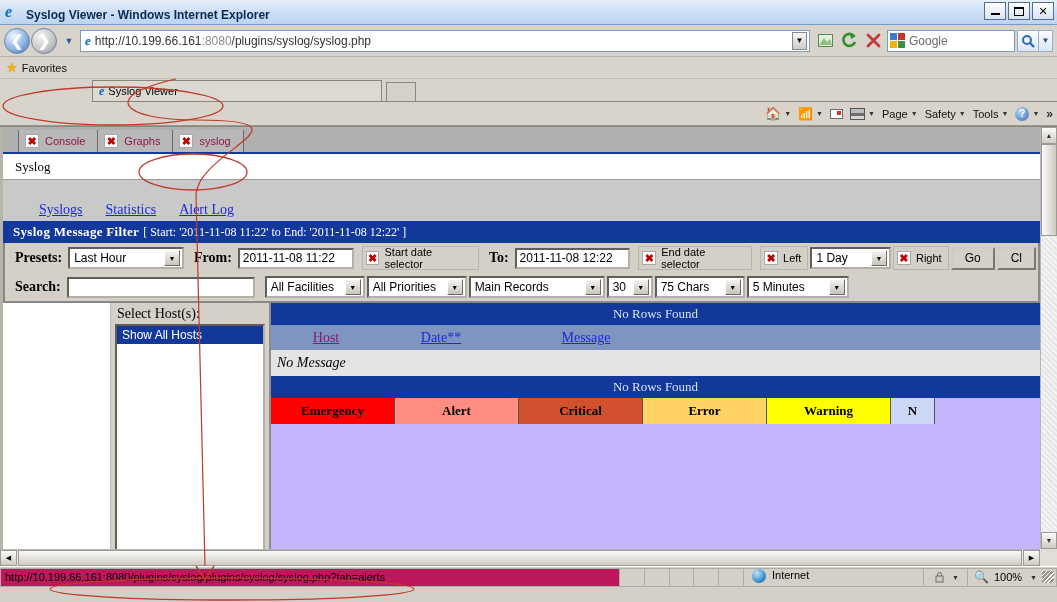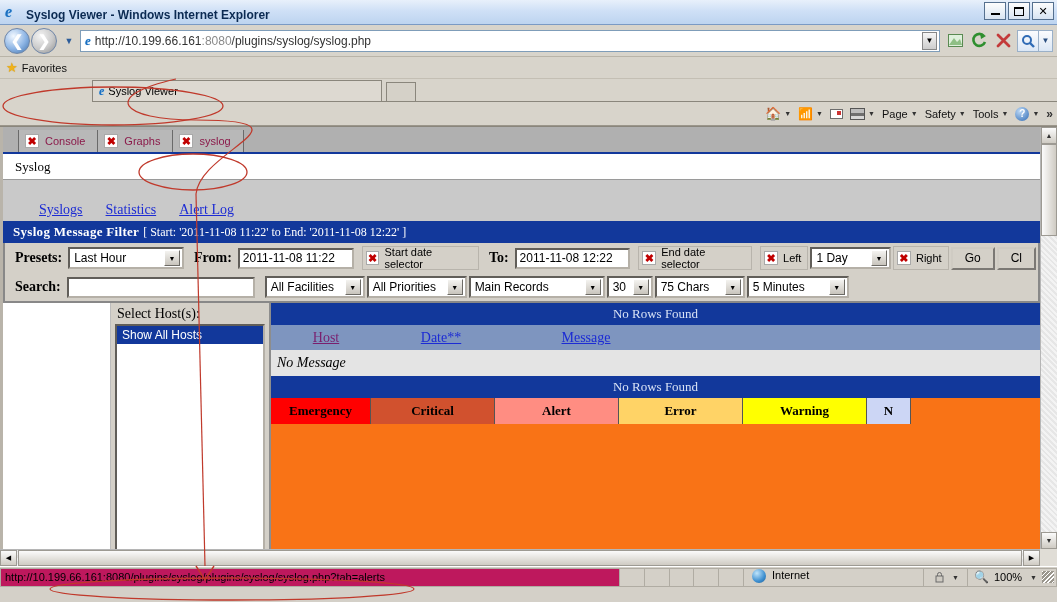--- a/index.html
+++ b/index.html
@@ -244,21 +244,21 @@
   #host-col { width: 160px; background: #d4d0c8; border-right: 2px solid #8d8d8d; padding: 0; }
   #host-col .hdr {
     font-family: "Liberation Serif", serif; font-size: 14px; color: #000;
     padding: 3px 0 2px 6px;
   }
   #host-list {
     margin: 0 4px; background: #fff; border: 2px inset #b5b0a7;
     height: 252px; overflow: hidden;
   }
   .host-opt { background: #12389b; color: #fff; font-size: 12px; padding: 2px 5px; }
-  #results { flex: 1 1 auto; background: #f97316; }
+  #results { flex: 1 1 auto; background: #c4b5fd; }
   .res-bluebar {
     background: #12389b; color: #d8e2f5; height: 22px;
     display: flex; align-items: center; justify-content: center;
     font-family: "Liberation Serif", serif; font-size: 13px;
   }
   .res-header {
     background: #7e95bf; height: 25px; display: flex; align-items: center;
     font-family: "Liberation Serif", serif; font-size: 14px; color: #000;
   }
   .res-header .c-actions { width: 230px; padding-left: 6px; }
@@ -370,20 +370,31 @@
     <svg width="17" height="17" viewBox="0 0 17 17">
         <path d="M13 4 A6 6 0 1 0 14 10" fill="none" stroke="#2f8f2f" stroke-width="2.6"></path>
         <path d="M9 1 L15 4 L10 7 Z" fill="#2f8f2f"></path>
       </svg>
   </div>
   <div class="tbtn">
     <svg width="17" height="17" viewBox="0 0 17 17">
         <path d="M3 3 L14 14 M14 3 L3 14" stroke="#c33a3a" stroke-width="2.8" stroke-linecap="round"></path>
       </svg>
   </div>
+  <div id="searchbox">
+    <span class="g-logo">
+      <svg width="15" height="15" viewBox="0 0 15 15">
+        <rect x="0" y="0" width="7" height="7" fill="#3b78d8"></rect>
+          <rect x="8" y="0" width="7" height="7" fill="#c5352b"></rect>
+        <rect x="0" y="8" width="7" height="7" fill="#f2b300"></rect>
+          <rect x="8" y="8" width="7" height="7" fill="#3f9142"></rect>
+      </svg>
+    </span>
+    <span class="sp">Google</span>
+  </div>
   <div id="gobtn">
     <svg width="14" height="14" viewBox="0 0 14 14">
         <circle cx="6" cy="6" r="4" fill="none" stroke="#2f6bb5" stroke-width="2"></circle>
         <path d="M9 9 L13 13" stroke="#2f6bb5" stroke-width="2.4"></path>
       </svg>
   </div>
   <div id="godrop">▼</div>
 </div>
 
 <div id="favbar">
@@ -543,28 +554,28 @@
       <div id="results">
         <div class="res-bluebar">No Rows Found</div>
         <div class="res-header">
           <div class="c-host"><span class="hlink visited">Host</span></div>
           <div class="c-date"><span class="hlink">Date**</span></div>
           <div class="c-msg"><span class="hlink">Message</span></div>
         </div>
         <div class="res-empty">No Message</div>
         <div class="res-bluebar">No Rows Found</div>
         <div class="sev-row">
-          <div class="sev-cell" style="width:100px;background:#FF0000">
+          <div class="sev-cell" style="width:124px;background:#FF0000">
               <span>Emergency</span>
+            </div>
+          <div class="sev-cell" style="width:124px;background:#FF8D82">
+              <span>Alert</span>
             </div>
           <div class="sev-cell" style="width:124px;background:#D1512E">
               <span>Critical</span>
-            </div>
-          <div class="sev-cell" style="width:124px;background:#FF8D82">
-              <span>Alert</span>
             </div>
           <div class="sev-cell" style="width:124px;background:#FFD366">
               <span>Error</span>
             </div>
           <div class="sev-cell" style="width:124px;background:#FFFF00">
               <span>Warning</span>
             </div>
           <div class="sev-cell" style="width:44px;background:#CCD6F5">
               <span>N</span>
             </div>

